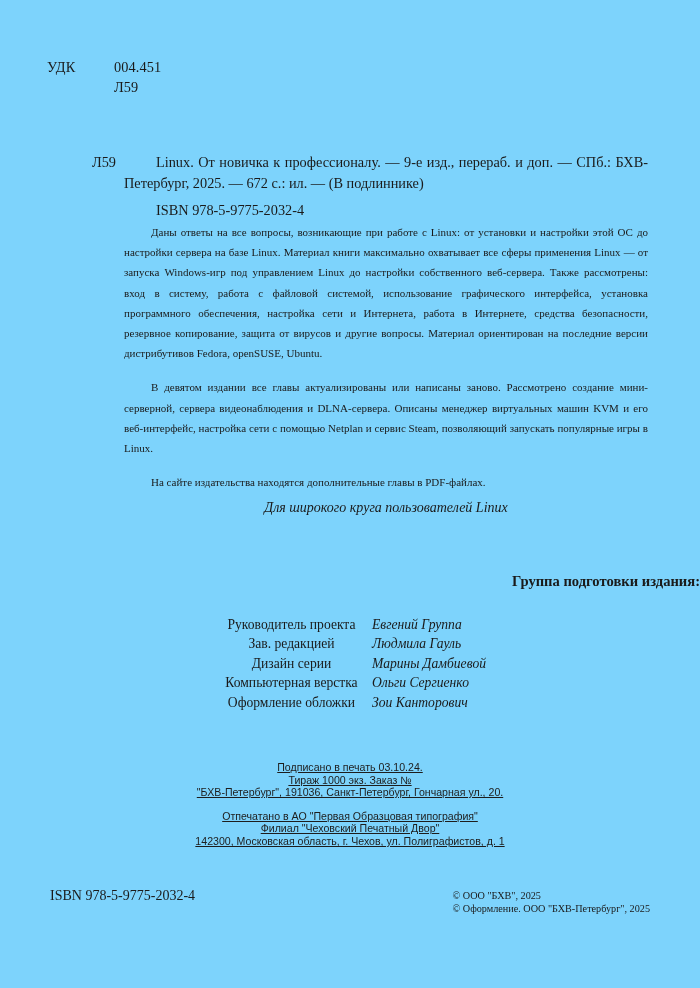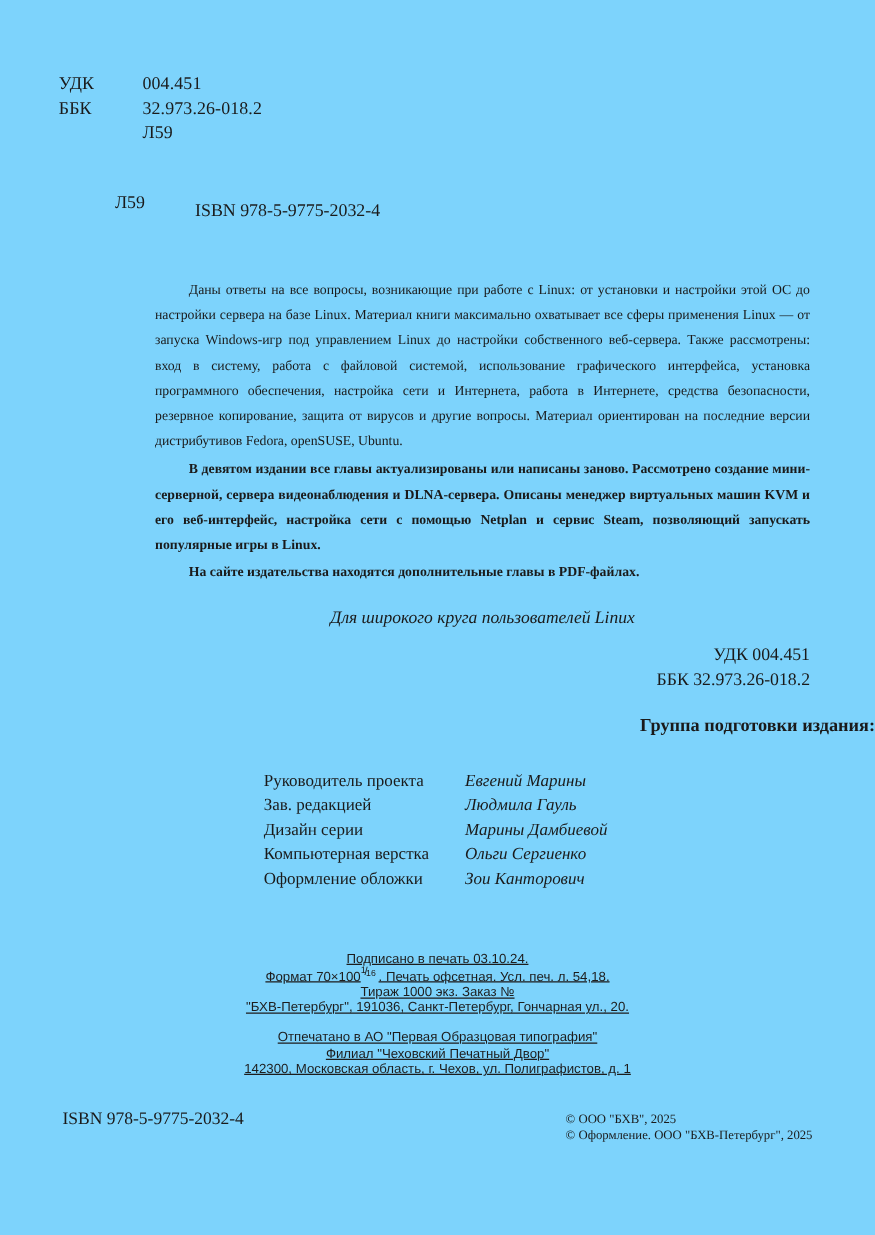--- a/index.html
+++ b/index.html
@@ -80,28 +80,27 @@
     font-size: 11px;
     line-height: 20.2px;
     text-align: justify;
   }
   .annotation p {
     margin: 0;
     text-indent: 27px;
     hyphens: auto;
   }
   .annotation p + p {
-    margin-top: 2px;
-    font-weight: bold;
+    margin-top: 14px;
   }
 
   .audience {
     position: absolute;
     left: 124px;
-    top: 487px;
+    top: 500px;
     width: 524px;
     text-align: center;
     font-style: italic;
     font-size: 14px;
   }
 
   
   .class-repeat {
     position: absolute;
     right: 52px;
@@ -129,20 +128,21 @@
     border-collapse: collapse;
   }
   .credits td {
     padding: 0;
     height: 19.4px;
     vertical-align: top;
     white-space: nowrap;
   }
   .credits td.role {
     width: 161px;
+    text-align: center;
   }
   .credits td.person {
     font-style: italic;
   }
 
   
   .imprint {
     position: absolute;
     left: 0;
     right: 0;
@@ -206,57 +206,49 @@
 </head>
 <body>
 
 <div class="page">
 
   <div class="class-block">
     <div class="class-row">
       <span class="class-key">УДК</span>
       <span class="class-val">004.451</span>
     </div>
-    <div class="class-row">
-      <span class="class-key">ББК</span>
-      <span class="class-val">32.973.26-018.2</span>
-    </div>
     <div class="class-row class-row-indent">
       <span class="class-key">&nbsp;</span>
       <span class="class-val">Л59</span>
     </div>
   </div>
 
   <div class="biblio">
     <div class="biblio-main">
-      <span class="biblio-code">Л59</span>
+      <span class="biblio-code">Л59</span><span>Linux. От новичка к профессионалу. — 9-е изд., перераб. и доп. — СПб.: БХВ-Петербург, 2025. — 672 с.: ил. — (В подлиннике)</span>
     </div>
     <div class="biblio-isbn">ISBN 978-5-9775-2032-4</div>
   </div>
 
   <div class="annotation">
     <p>Даны ответы на все вопросы, возникающие при работе с Linux: от установки и настройки этой ОС до настройки сервера на базе Linux. Материал книги максимально охватывает все сферы применения Linux — от запуска Windows-игр под управлением Linux до настройки собственного веб-сервера. Также рассмотрены: вход в систему, работа с файловой системой, использование графического интерфейса, установка программного обеспечения, настройка сети и Интернета, работа в Интернете, средства безопасности, резервное копирование, защита от вирусов и другие вопросы. Материал ориентирован на последние версии дистрибутивов Fedora, openSUSE, Ubuntu.</p>
     <p>В девятом издании все главы актуализированы или написаны заново. Рассмотрено создание мини-серверной, сервера видеонаблюдения и DLNA-сервера. Описаны менеджер виртуальных машин KVM и его веб-интерфейс, настройка сети с помощью Netplan и сервис Steam, позволяющий запускать популярные игры в Linux.</p>
     <p>На сайте издательства находятся дополнительные главы в PDF-файлах.</p>
   </div>
 
   <div class="audience">Для широкого круга пользователей Linux</div>
 
-  <div class="class-repeat">
-    <div>УДК 004.451</div>
-    <div>ББК 32.973.26-018.2</div>
-  </div>
 
   <div class="group-title">Группа подготовки издания:</div>
 
   <table class="credits">
     <tbody>
       <tr>
         <td class="role">Руководитель проекта</td>
-        <td class="person">Евгений Марины</td>
+        <td class="person">Евгений Группа</td>
       </tr>
       <tr>
         <td class="role">Зав. редакцией</td>
         <td class="person">Людмила Гауль</td>
       </tr>
       <tr>
         <td class="role">Дизайн серии</td>
         <td class="person">Марины Дамбиевой</td>
       </tr>
       <tr>
@@ -266,21 +258,20 @@
       <tr>
         <td class="role">Оформление обложки</td>
         <td class="person">Зои Канторович</td>
       </tr>
     </tbody>
   </table>
 
   <div class="imprint">
     <div class="imprint-group">
       <div>Подписано в печать 03.10.24.</div>
-      <div><span>Формат 70×100</span><span class="frac"><span class="num">1</span><span class="sl">/</span><span class="den">16</span></span><span>. Печать офсетная. Усл. печ. л. 54,18.</span></div>
       <div>Тираж 1000 экз. Заказ №</div>
       <div>"БХВ-Петербург", 191036, Санкт-Петербург, Гончарная ул., 20.</div>
     </div>
     <div class="imprint-group">
       <div>Отпечатано в АО "Первая Образцовая типография"</div>
       <div>Филиал "Чеховский Печатный Двор"</div>
       <div>142300, Московская область, г. Чехов, ул. Полиграфистов, д. 1</div>
     </div>
   </div>
 

